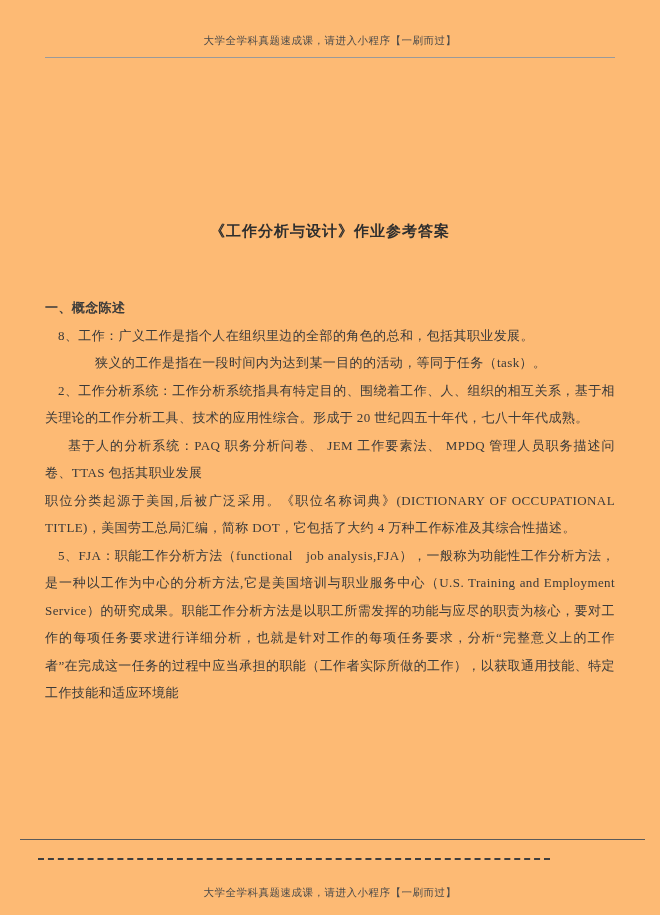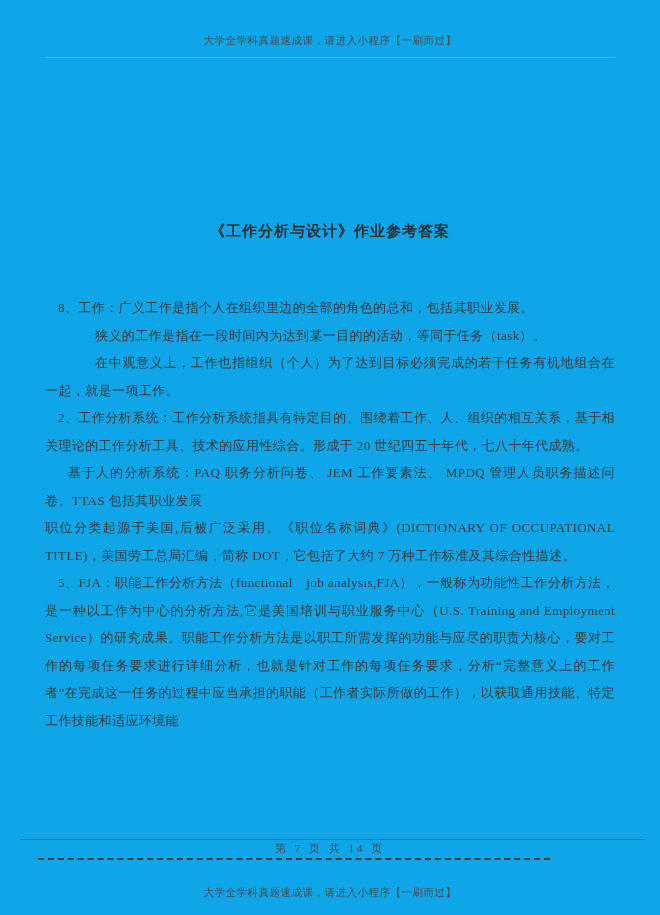--- a/index.html
+++ b/index.html
@@ -2,21 +2,21 @@
 <html><head>
 <meta charset="utf-8">
 <style>
   * { margin: 0; padding: 0; box-sizing: border-box; }
   html, body { background: #ffffff; }
   .page {
     position: relative;
     width: 660px;
     height: 915px;
     margin: 0 auto;
-    background: #0ea5e9;
+    background: #fdba74;
     font-family: "Liberation Serif", "DejaVu Serif", serif;
     color: #3a3a3a;
     overflow: hidden;
   }
   .header-note {
     position: absolute;
     top: 34px;
     left: 0;
     width: 100%;
     text-align: center;
@@ -98,30 +98,29 @@
 
 <div class="page">
 
   <div class="header-note">大学全学科真题速成课，请进入小程序【一刷而过】</div>
 
   <div class="header-line"></div>
 
   <div class="doc-title">《工作分析与设计》作业参考答案</div>
 
   <div class="doc-body">
+    <p class="p-bold">一、概念陈述</p>
     <p class="indent-1">8、工作：广义工作是指个人在组织里边的全部的角色的总和，包括其职业发展。</p>
     <p class="indent-3">狭义的工作是指在一段时间内为达到某一目的的活动，等同于任务（task）。</p>
-    <p class="indent-3">在中观意义上，工作也指组织（个人）为了达到目标必须完成的若干任务有机地组合在一起，就是一项工作。</p>
     <p class="indent-1">2、工作分析系统：工作分析系统指具有特定目的、围绕着工作、人、组织的相互关系，基于相关理论的工作分析工具、技术的应用性综合。形成于 20 世纪四五十年代，七八十年代成熟。</p>
     <p class="indent-2">基于人的分析系统：PAQ 职务分析问卷、 JEM 工作要素法、 MPDQ 管理人员职务描述问卷、TTAS 包括其职业发展</p>
-    <p>职位分类起源于美国,后被广泛采用。《职位名称词典》(DICTIONARY OF OCCUPATIONAL TITLE)，美国劳工总局汇编，简称 DOT，它包括了大约 7 万种工作标准及其综合性描述。</p>
+    <p>职位分类起源于美国,后被广泛采用。《职位名称词典》(DICTIONARY OF OCCUPATIONAL TITLE)，美国劳工总局汇编，简称 DOT，它包括了大约 4 万种工作标准及其综合性描述。</p>
     <p class="indent-1">5、FJA：职能工作分析方法（functional　job analysis,FJA），一般称为功能性工作分析方法，是一种以工作为中心的分析方法,它是美国培训与职业服务中心（U.S. Training and Employment Service）的研究成果。职能工作分析方法是以职工所需发挥的功能与应尽的职责为核心，要对工作的每项任务要求进行详细分析，也就是针对工作的每项任务要求，分析“完整意义上的工作者”在完成这一任务的过程中应当承担的职能（工作者实际所做的工作），以获取通用技能、特定工作技能和适应环境能</p>
   </div>
 
   <div class="body-underline"></div>
 
-  <div class="page-number">第 7 页 共 14 页</div>
 
   <div class="dashed-line"></div>
 
   <div class="footer-note">大学全学科真题速成课，请进入小程序【一刷而过】</div>
 
 </div>
 
 </body></html>

